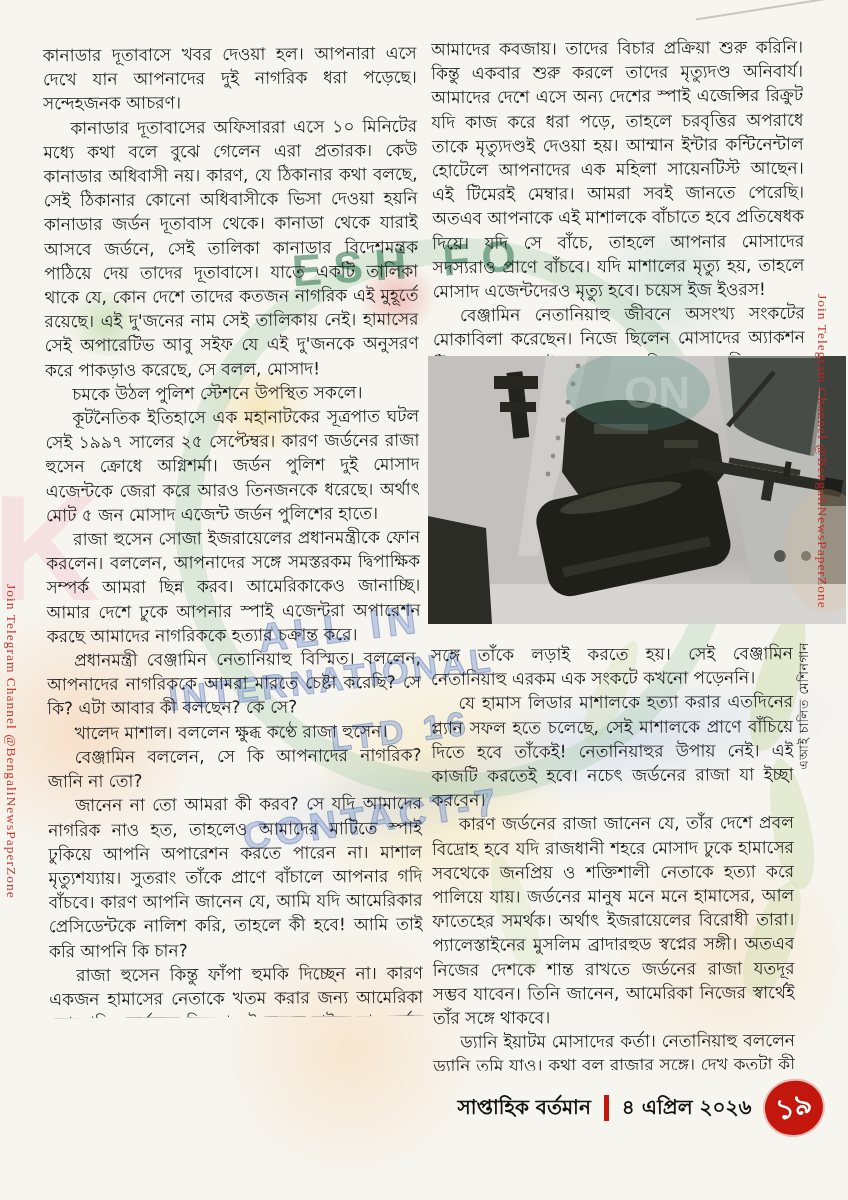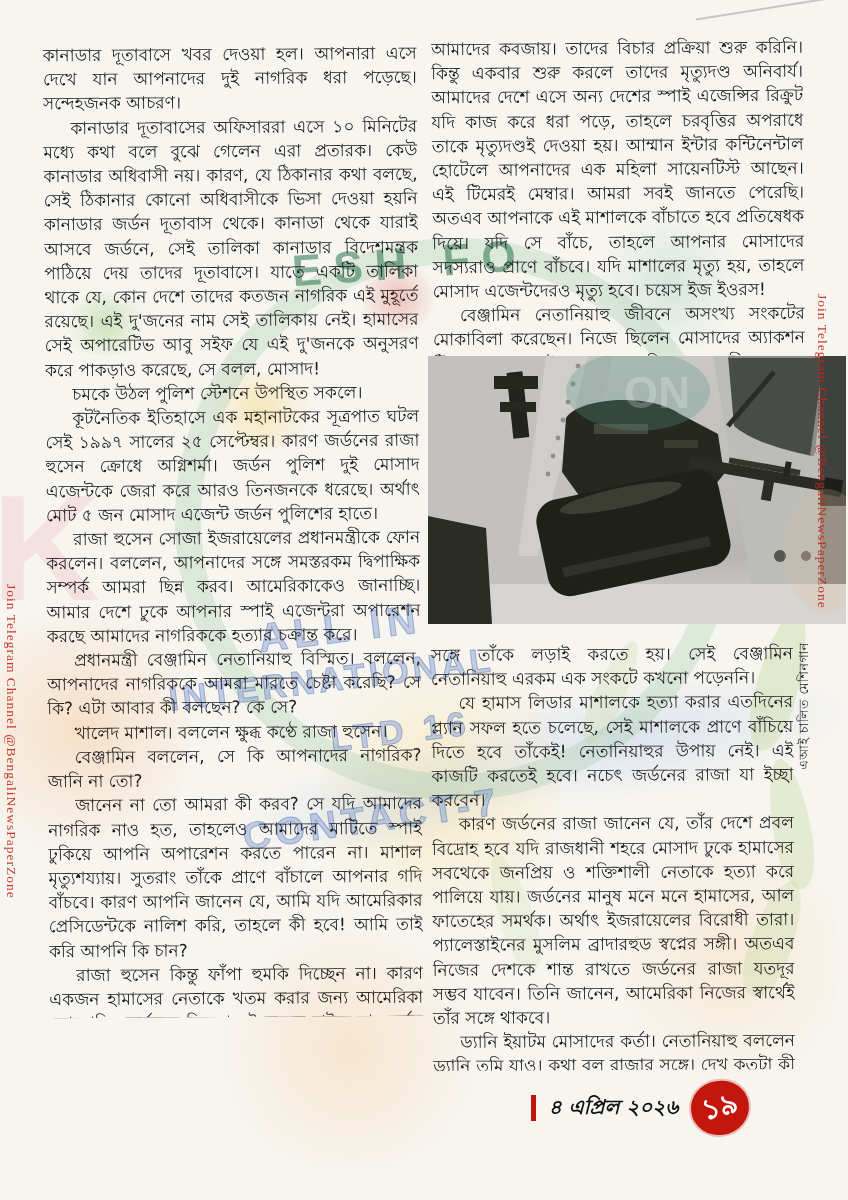--- a/index.html
+++ b/index.html
@@ -41,21 +41,21 @@
   .red-vert{position:absolute;writing-mode:vertical-rl;text-orientation:mixed;z-index:6;
             font-family:"Liberation Serif",serif;font-size:13.5px;color:rgba(197,38,27,0.9);
             letter-spacing:1px;white-space:nowrap;}
   .red-left{left:3px;top:584px;height:600px;}
   .red-right{left:814px;top:294px;height:450px;}
   
   .footer{position:absolute;left:432px;top:1078px;width:416px;height:60px;z-index:5;
           display:flex;align-items:center;justify-content:center;gap:13px;}
   .footer .pub{font-weight:bold;font-size:20px;color:#111;}
   .footer .bar{width:5px;height:26px;background:#c3170d;}
-  .footer .date{font-weight:bold;font-size:20px;color:#111;font-style:italic;}
+  .footer .date{font-weight:bold;font-size:20px;color:#111;}
   .page-badge{width:58px;height:54px;background:#c3170d;border-radius:50% 48% 52% 50%;
               display:flex;align-items:center;justify-content:center;transform:rotate(-8deg);
               box-shadow:0 0 0 2px rgba(195,23,13,0.25);}
   .page-badge span{color:#fff;font-size:28px;font-weight:bold;transform:rotate(-6deg);}
 </style>
 </head>
 <body>
 
 <div class="page">
 
@@ -172,20 +172,21 @@
     <p>সঙ্গে তাঁকে লড়াই করতে হয়। সেই বেঞ্জামিন নেতানিয়াহু এরকম এক সংকটে কখনো পড়েননি।</p>
     <p class="indent">যে হামাস লিডার মাশালকে হত্যা করার এতদিনের প্ল্যান সফল হতে চলেছে, সেই মাশালকে প্রাণে বাঁচিয়ে দিতে হবে তাঁকেই! নেতানিয়াহুর উপায় নেই। এই কাজটি করতেই হবে। নচেৎ জর্ডনের রাজা যা ইচ্ছা করবেন।</p>
     <p class="indent">কারণ জর্ডনের রাজা জানেন যে, তাঁর দেশে প্রবল বিদ্রোহ হবে যদি রাজধানী শহরে মোসাদ ঢুকে হামাসের সবথেকে জনপ্রিয় ও শক্তিশালী নেতাকে হত্যা করে পালিয়ে যায়। জর্ডনের মানুষ মনে মনে হামাসের, আল ফাতেহের সমর্থক। অর্থাৎ ইজরায়েলের বিরোধী তারা। প্যালেস্তাইনের মুসলিম ব্রাদারহুড স্বপ্নের সঙ্গী। অতএব নিজের দেশকে শান্ত রাখতে জর্ডনের রাজা যতদূর সম্ভব যাবেন। তিনি জানেন, আমেরিকা নিজের স্বার্থেই তাঁর সঙ্গে থাকবে।</p>
     <p class="indent">ড্যানি ইয়াটম মোসাদের কর্তা। নেতানিয়াহু বললেন ড্যানি তুমি যাও। কথা বল রাজার সঙ্গে। দেখ কতটা কী করা যায়। আর আমাদের মাশালকে বাঁচাতে হবে। যত দ্রুত সম্ভব। ইয়াটম আম্মান যাওয়ার পরই রাজার প্রাসাদের ডাক্তারের সঙ্গে তাঁকে দেখা করতে বলা হল। ইয়াটমকে সেই ডাক্তার ডাম্বি রাবাবা বললেন, একটি মিনিটও গুরুত্বপূর্ণ। আইসিইউতে মাশাল ধুঁকছে। যেকোনো সময় প্রাণ যাবে। অ্যান্টিডোট অ্যাপ্লাই করুন।</p>
   </div>
 
   <div class="red-vert red-left">Join Telegram Channel @BengaliNewsPaperZone</div>
   <div class="red-vert red-right">Join Telegram Channel @BengaliNewsPaperZone</div>
 
   <div class="footer">
+    <span class="pub">সাপ্তাহিক বর্তমান</span>
     <span class="bar"></span>
     <span class="date">৪ এপ্রিল ২০২৬</span>
     <span class="page-badge">
       <span>১৯</span>
     </span>
   </div>
 
 </div>
 
 </body></html>

